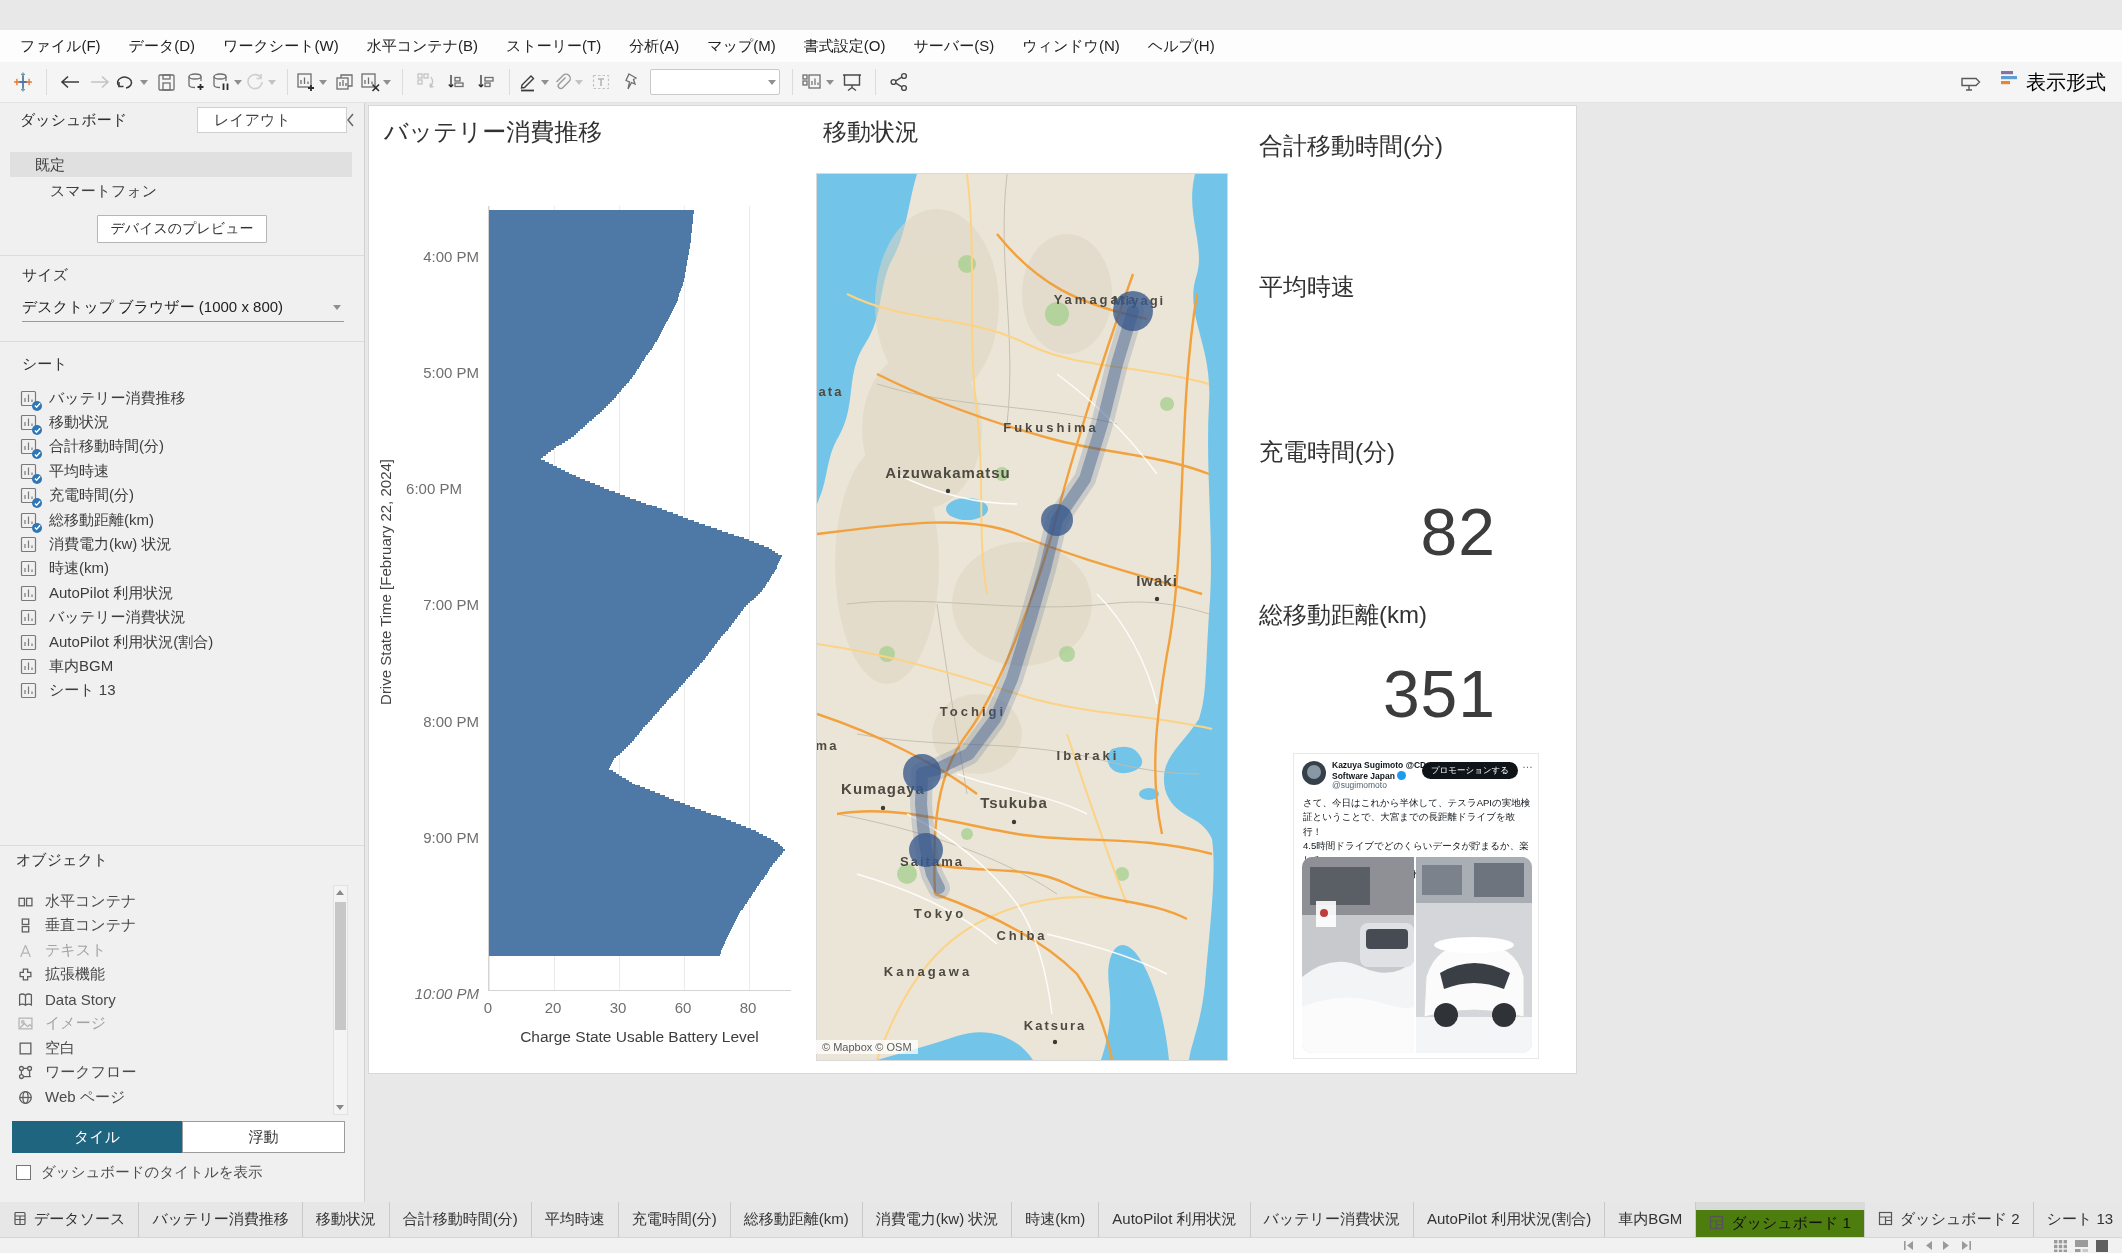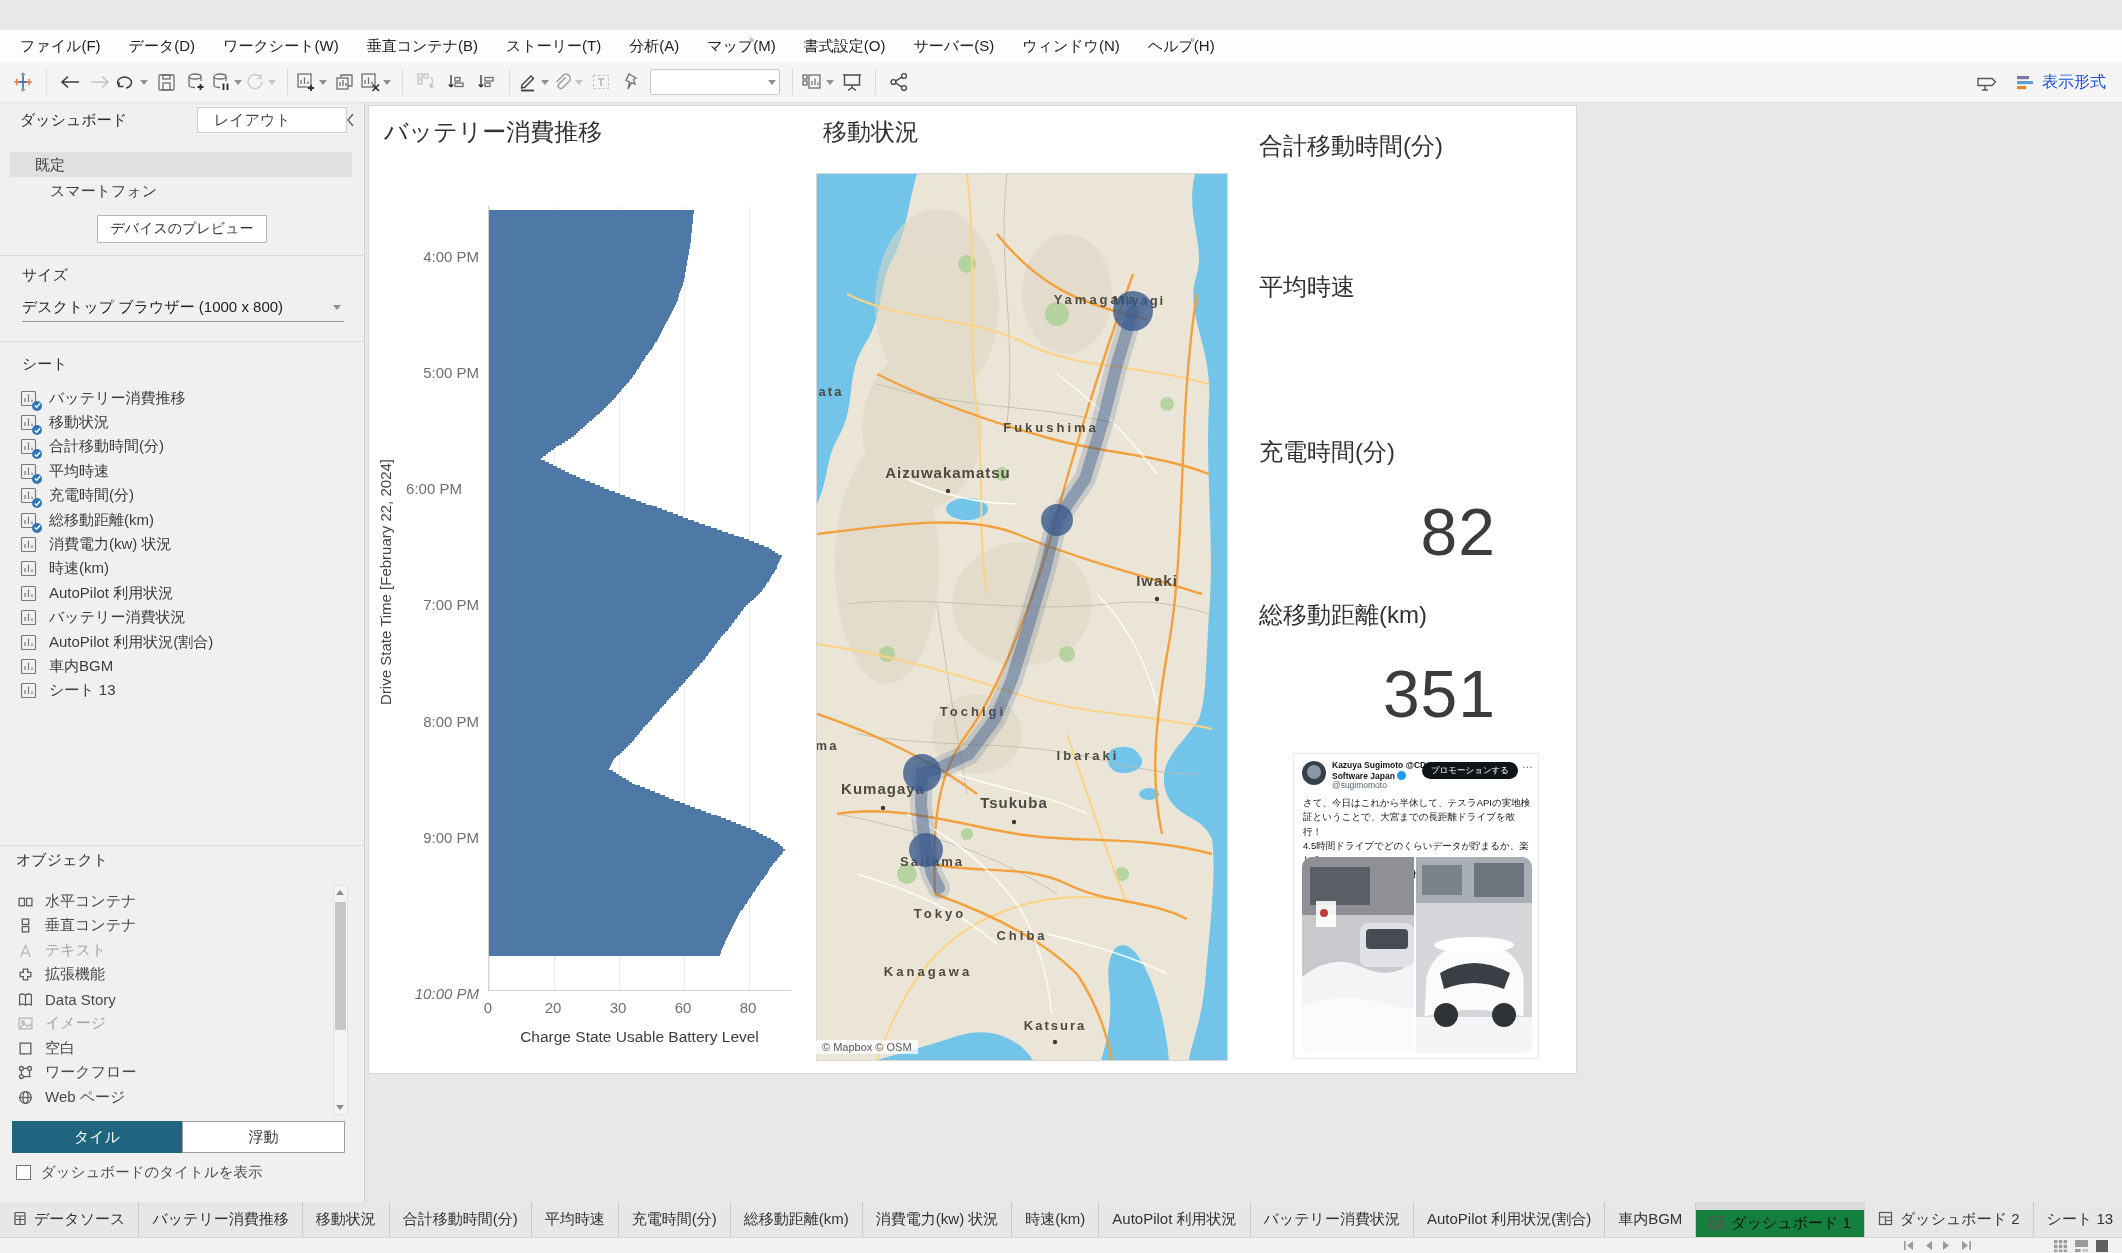--- a/index.html
+++ b/index.html
@@ -21,21 +21,21 @@
   .menu-item{padding:0 14px;font-size:15px;line-height:32px;color:#222;cursor:default;}
   
   #toolbar{position:absolute;left:0;top:62px;width:2122px;height:41px;background:#f5f5f5;border-bottom:1px solid #e2e2e2;box-sizing:border-box;display:flex;align-items:center;padding-left:8px;}
   .tbtn{height:32px;min-width:30px;display:flex;align-items:center;justify-content:center;border-radius:2px;}
   .tbtn svg{display:block}
   .caret{width:0;height:0;border-left:4px solid transparent;border-right:4px solid transparent;border-top:5px solid #8f8f8f;margin:0 3px;}
   .caret.lt{border-top-color:#c3c3c3}
   .tsep{width:1px;height:26px;background:#dcdcdc;margin:0 8px;}
   #tb-combo{width:128px;height:24px;background:#fff;border:1px solid #c9c9c9;border-radius:2px;margin:0 4px;display:flex;align-items:center;justify-content:flex-end;}
   #toolbar-right{position:absolute;right:16px;top:62px;height:41px;display:flex;align-items:center;gap:14px;}
-  #showme{display:flex;align-items:center;gap:6px;font-size:16px;color:#1d4ed8;}
+  #showme{display:flex;align-items:flex-start;gap:6px;font-size:20px;color:#000000;}
   
   #sidebar{position:absolute;left:0;top:103px;width:365px;height:1099px;background:#f0f0f0;border-right:1px solid #d2d2d2;box-sizing:border-box;font-size:15px;color:#404040;}
   #pane-tab-dashboard{position:absolute;left:20px;top:8px;font-size:15px;color:#2b2b2b;}
   #pane-tab-layout{position:absolute;left:197px;top:4px;width:150px;height:26px;background:#fff;border:1px solid #cfcfcf;box-sizing:border-box;line-height:24px;padding-left:16px;color:#444;}
   #pane-collapse{position:absolute;right:6px;top:9px;width:14px;height:16px;}
   #row-default{position:absolute;left:10px;top:49px;right:12px;height:25px;background:#e0e0e0;line-height:25px;padding-left:25px;}
   #row-phone{position:absolute;left:10px;top:76px;right:12px;height:24px;line-height:24px;padding-left:40px;}
   #device-preview-btn{position:absolute;left:97px;top:112px;width:168px;height:26px;background:#fff;border:1px solid #b5b5b5;border-radius:1px;font-size:14px;color:#333;display:flex;align-items:center;justify-content:center;}
   .sb-divider{position:absolute;left:0;right:0;height:0;border-top:1px solid #dcdcdc;}
   #size-label{position:absolute;left:22px;top:163px;color:#333;}
@@ -88,38 +88,38 @@
   #tweet-name{position:absolute;left:38px;top:6px;width:118px;font-size:8.5px;font-weight:bold;color:#0f1419;line-height:1.25;}
   .vbadge{display:inline-block;width:9px;height:9px;border-radius:50%;background:#1d9bf0;vertical-align:-1px;margin-left:2px;}
   #tweet-handle{position:absolute;left:38px;top:26px;font-size:8.5px;color:#536471;}
   #tweet-promote{position:absolute;right:20px;top:8px;height:17px;padding:0 9px;border-radius:9px;background:#0f1419;color:#fff;font-size:8.5px;display:flex;align-items:center;}
   #tweet-more{position:absolute;right:5px;top:4px;color:#536471;font-size:11px;}
   #tweet-body{position:absolute;left:9px;top:42px;width:228px;font-size:9.5px;line-height:1.5;color:#0f1419;}
   #tweet-photos{position:absolute;left:8px;top:103px;width:230px;height:196px;border-radius:10px;overflow:hidden;display:flex;gap:2px;}
   
   #tabbar{position:absolute;left:0;top:1202px;width:2122px;height:35px;background:#dadada;display:flex;align-items:stretch;overflow:hidden;}
   .tab{display:flex;align-items:center;gap:7px;padding:0 13px;font-size:15px;color:#333;background:#e7e7e7;border-right:1px solid #c9c9c9;white-space:nowrap;}
-  .tab.active{background:#15803d;color:#111;margin-top:8px;}
+  .tab.active{background:#4d7c0f;color:#111;margin-top:8px;}
   .tab svg{flex:none}
   
   #statusbar{position:absolute;left:0;top:1237px;width:2122px;height:16px;background:#f1f1f1;border-top:1px solid #d5d5d5;box-sizing:border-box;}
   #status-nav{position:absolute;right:150px;top:2px;display:flex;gap:9px;align-items:center;}
   #view-modes{position:absolute;right:14px;top:2px;display:flex;gap:8px;align-items:center;}
 </style>
 </head>
 <body>
 
 <div id="app">
 
 
   <div id="menubar">
       <div class="menu-item">ファイル(F)</div>
       <div class="menu-item">データ(D)</div>
       <div class="menu-item">ワークシート(W)</div>
-      <div class="menu-item">垂直コンテナ(B)</div>
+      <div class="menu-item">水平コンテナ(B)</div>
       <div class="menu-item">ストーリー(T)</div>
       <div class="menu-item">分析(A)</div>
       <div class="menu-item">マップ(M)</div>
       <div class="menu-item">書式設定(O)</div>
       <div class="menu-item">サーバー(S)</div>
       <div class="menu-item">ウィンドウ(N)</div>
       <div class="menu-item">ヘルプ(H)</div>
     </div>
 
   <div id="toolbar">

